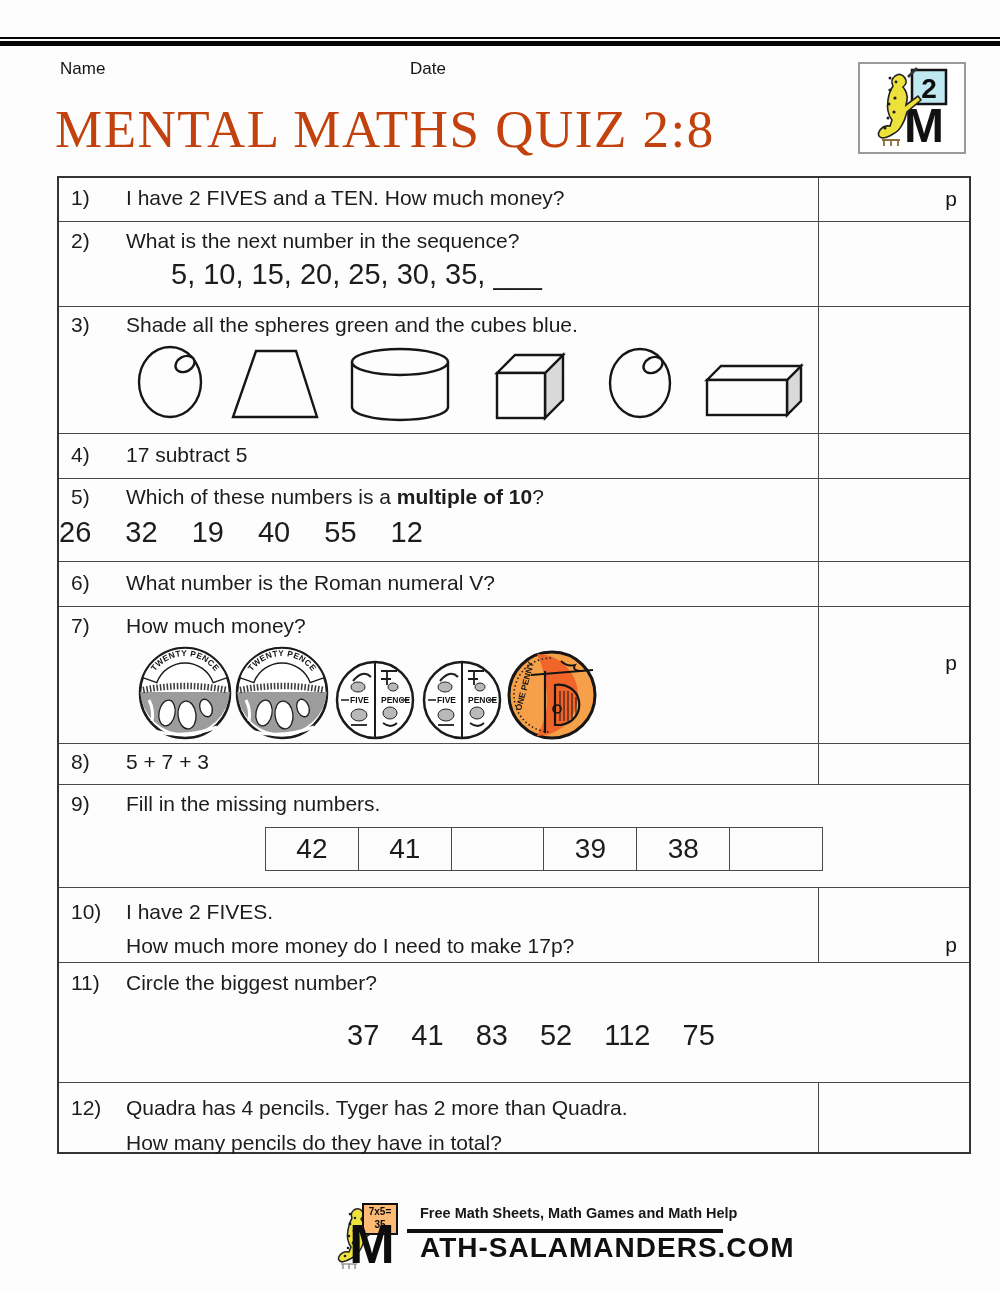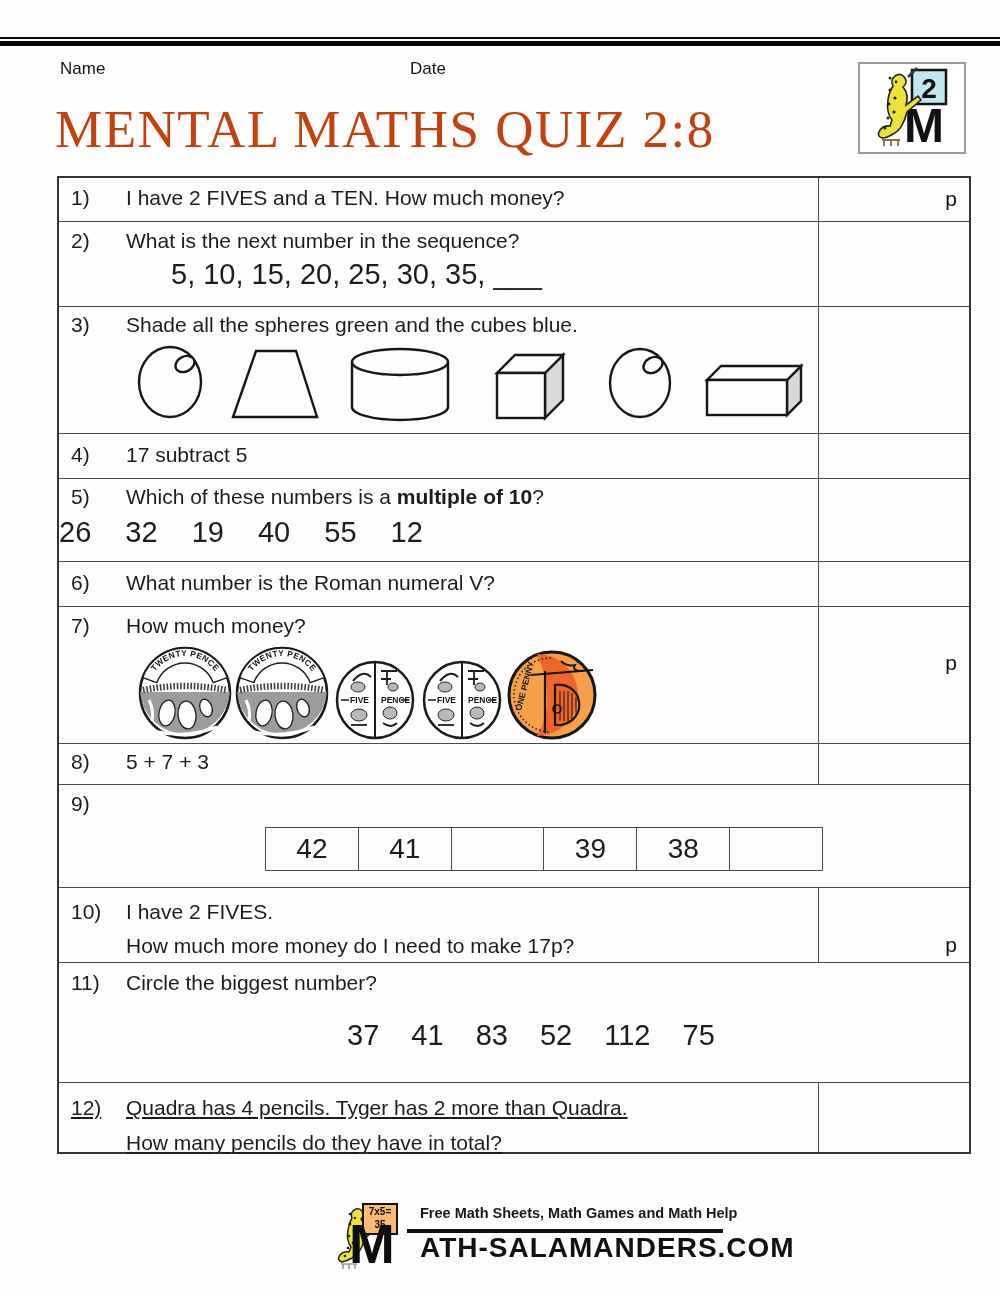--- a/index.html
+++ b/index.html
@@ -13,21 +13,21 @@
   .hdr-label{position:absolute;top:59px;font-size:17px;color:#141414;}
   .hdr-name{left:60px;} .hdr-date{left:410px;}
   
   .logo-box{position:absolute;left:858px;top:62px;width:104px;height:88px;background:#fff;border:2px solid #9a9a9a;}
   
   .title{position:absolute;left:55px;top:99px;font-family:"Liberation Serif",serif;
          font-size:53px;letter-spacing:1.5px;color:#c2410c;white-space:nowrap;}
   
   .quiz{position:absolute;left:57px;top:176px;width:914px;border:2px solid #343434;box-sizing:border-box;background:#fdfdfd;}
   .row{position:relative;display:flex;box-sizing:border-box;border-bottom:1.5px solid #4a4a4a;}
-  .row:last-child{border-bottom:none;text-decoration:underline;}
+  .row:last-child{border-bottom:none;}
   .qcell{flex:1 1 auto;position:relative;}
   .acell{flex:0 0 151px;position:relative;border-left:1.5px solid #4a4a4a;box-sizing:border-box;}
   .qline{display:flex;align-items:baseline;font-size:21px;}
   .qnum{flex:0 0 67px;padding-left:12px;box-sizing:border-box;}
   .pt6{padding-top:6px;} .pt7{padding-top:7px;} .pt8{padding-top:8px;} .pt9{padding-top:9px;}
   .bigline{font-size:29px;white-space:pre;}
   .seq2{padding-left:112px;margin-top:5px;}
   .nums5{margin-top:7px;word-spacing:26px;}
   .nums11{padding-left:288px;margin-top:24px;word-spacing:24px;}
   .twoline{line-height:34px;}
@@ -257,20 +257,21 @@
           <span>5 + 7 + 3</span>
         </div>
       </div>
       <div class="acell"></div>
     </div>
 
     <div class="row" style="height:103px">
       <div class="qcell">
         <div class="qline pt7">
           <span class="qnum">9)</span>
+          <span>Fill in the missing numbers.</span>
         </div>
         <div class="numboxes">
           <div class="numbox">42</div>
           <div class="numbox">41</div>
           <div class="numbox"></div>
           <div class="numbox">39</div>
           <div class="numbox">38</div>
           <div class="numbox"></div>
         </div>
       </div>

